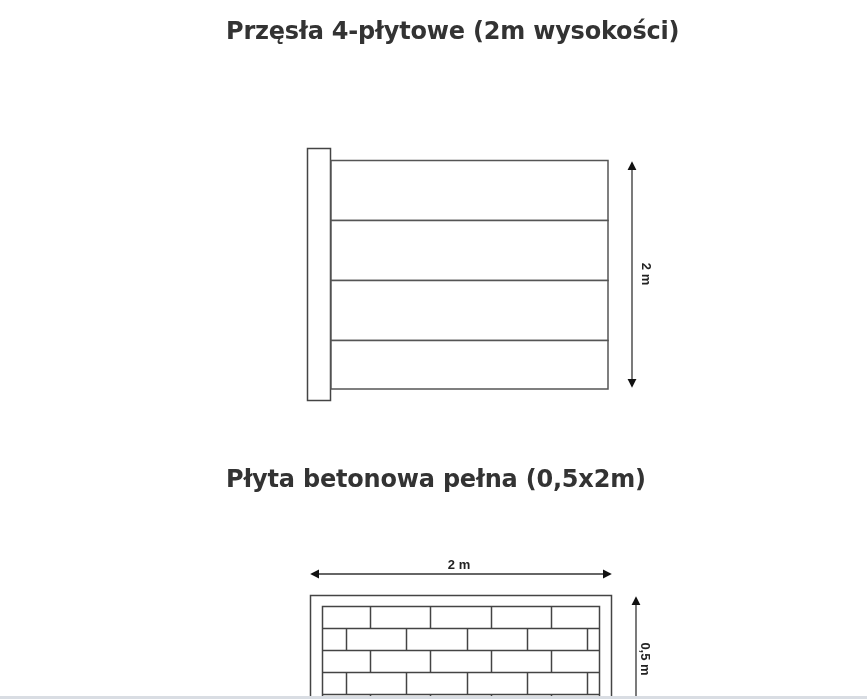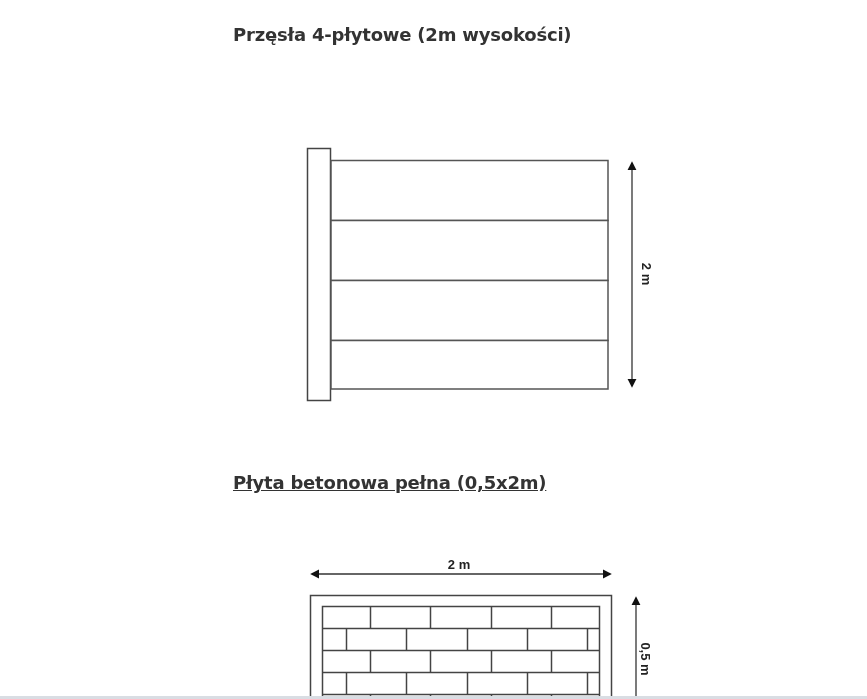--- a/index.html
+++ b/index.html
@@ -10,29 +10,29 @@
       overflow: hidden;
       background: #ffffff;
     }
     body {
       position: relative;
       font-family: "DejaVu Sans", "Liberation Sans", sans-serif;
       color: #333333;
     }
     .heading {
       position: absolute;
-      margin: 11px;
+      margin: 4px;
       font-weight: bold;
-      font-size: 18px;
+      font-size: 24px;
       letter-spacing: -0.2px;
       color: #333333;
       white-space: nowrap;
     }
     #title-1 { left: 222px; top: 13px; }
-    #title-2 { left: 222px; top: 461px; text-decoration: underline; }
+    #title-2 { left: 222px; top: 461px; }
     svg.diagram {
       position: absolute;
       left: 0;
       top: 0;
     }
     .dim-label {
       font-family: "Liberation Sans", "DejaVu Sans", sans-serif;
       font-size: 13px;
       font-weight: bold;
       fill: #222222;

